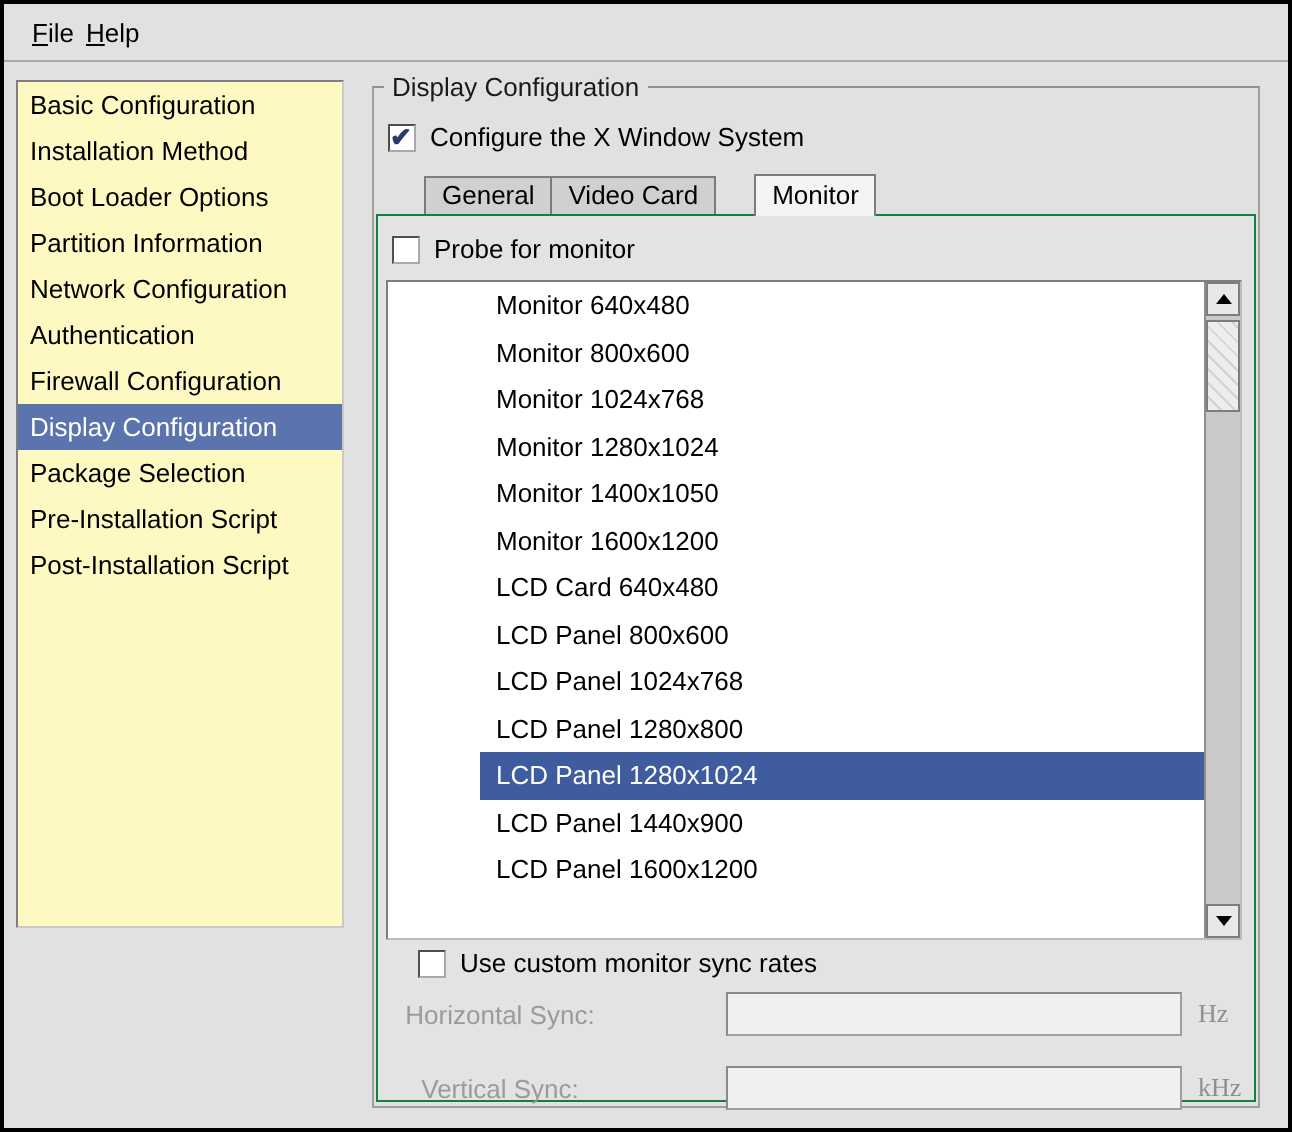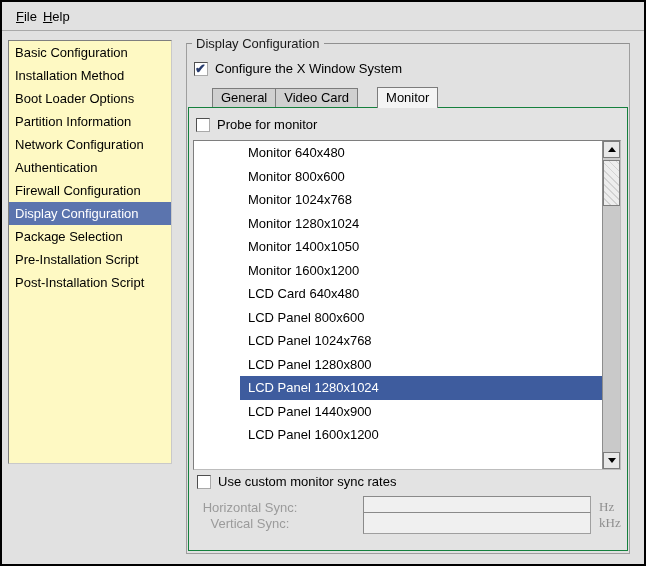--- a/index.html
+++ b/index.html
@@ -104,21 +104,21 @@
   }
   
   .page {
     position: absolute; left: 1px; top: 63px;
     width: 440px; height: 444px;
     border: 1px solid #15803d;
     background: #e3e3e3;
     z-index: 2;
   }
   .row-probe { position: absolute; left: 7px; top: 9px; }
-  .row-customsync { position: absolute; left: 8px; top: 366px; }
+  .row-customsync { position: absolute; left: 20px; top: 366px; }
   
   .listwrap {
     position: absolute; left: 4px; top: 32px;
     width: 428px; height: 330px;
     display: flex;
     border: 1px solid #7e7e7e;
     border-bottom-color: #bdbdbd; border-right-color: #bdbdbd;
     background: #fff;
     padding-left: 46px;
   }
@@ -157,21 +157,21 @@
   .sb-track { flex: 1 1 auto; position: relative; }
   .sb-thumb {
     position: absolute; left: 0; right: 0; top: 2px; height: 46px;
     background: repeating-linear-gradient(45deg, #ededed 0 4px, #d2d2d2 4px 5px);
     border: 1px solid #7d7d7d;
     cursor: default;
   }
   
   .sync-row { position: absolute; height: 24px; display: flex; align-items: center; }
   .sync-row.h { left: 0; top: 387px; right: 0; }
-  .sync-row.v { left: 0; top: 403px; right: 0; }
+  .sync-row.v { left: 0; top: 424px; right: 0; }
   .sync-label {
     width: 122px; text-align: center;
     color: #9b9b9b;
     flex: 0 0 auto;
   }
   .sync-field {
     margin-left: 52px;
     width: 228px; height: 22px;
     background: #f0f0f0;
     border: 1px solid #9f9f9f;

